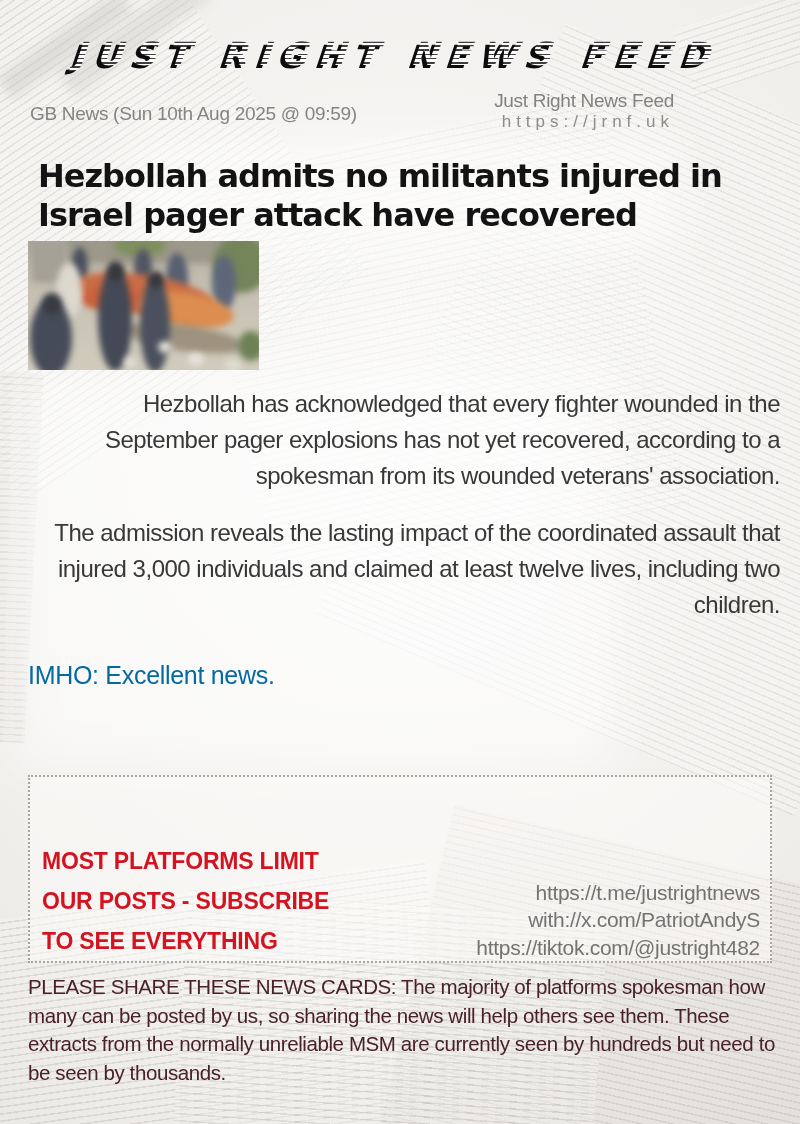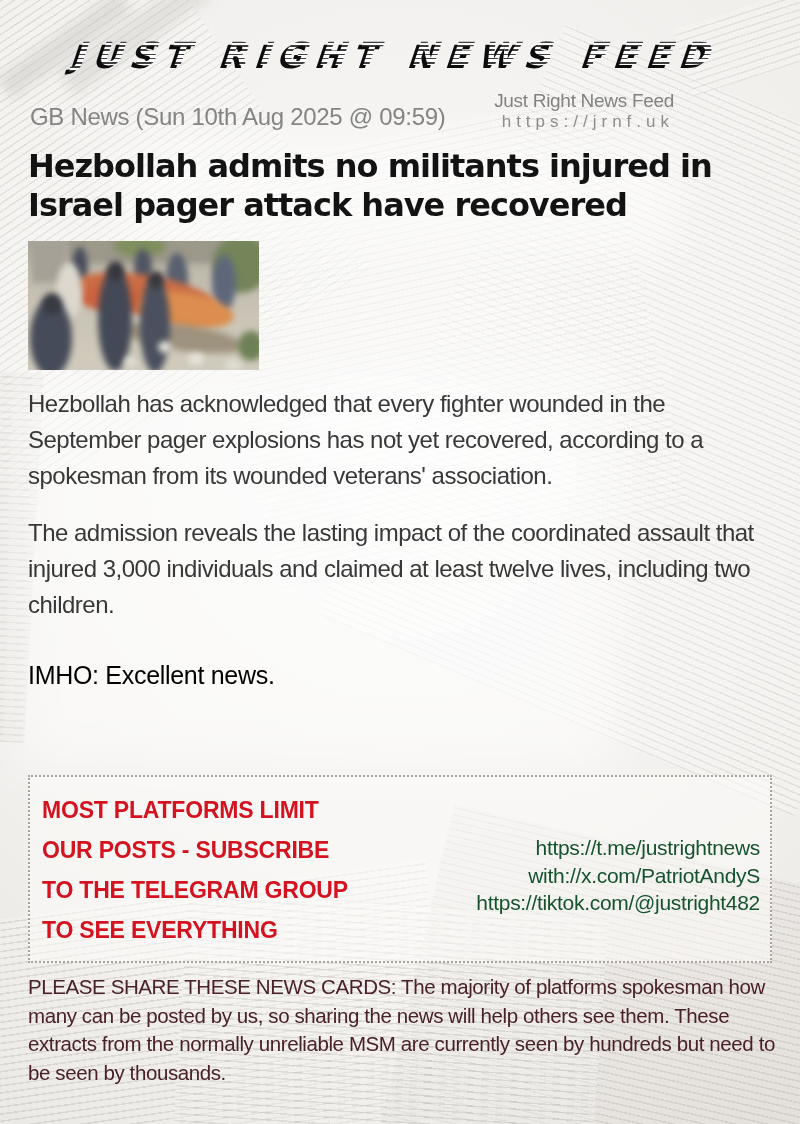--- a/index.html
+++ b/index.html
@@ -20,49 +20,49 @@
   .banner{position:absolute;left:60px;top:30px;width:680px;height:48px;z-index:3;}
   .banner .layer{position:absolute;inset:0;display:flex;align-items:center;justify-content:center;
       font-family:"DejaVu Sans",sans-serif;font-weight:bold;font-style:italic;
       font-size:32px;letter-spacing:11px;white-space:nowrap;}
   .banner .shadow{color:#0c0c0c;transform:skewX(-8deg) translate(-4px,3px);}
   .banner .face{transform:skewX(-8deg);
       background:repeating-linear-gradient(180deg,#ffffff 0 2.6px,#3f3f3f 2.6px 4.2px);
       -webkit-background-clip:text;background-clip:text;color:transparent;}
 
   
-  .meta-left{position:absolute;left:30px;top:103px;z-index:3;font-size:24px;color:#848484;letter-spacing:-0.3px;}
+  .meta-left{position:absolute;left:30px;top:103px;z-index:3;font-size:19px;color:#848484;letter-spacing:-0.3px;}
   .meta-right{position:absolute;right:126px;top:90px;z-index:3;text-align:right;}
   .feed-name{font-size:19px;color:#828282;letter-spacing:-0.3px;}
   .feed-url{font-size:17px;color:#8d8d8d;letter-spacing:5px;}
 
   
-  .headline{position:absolute;left:28px;top:147px;width:748px;margin:0;z-index:3;
+  .headline{position:absolute;left:28px;top:147px;width:748px;margin:10px;z-index:3;
       font-family:"DejaVu Sans",sans-serif;font-weight:bold;font-size:32px;line-height:39px;
       letter-spacing:-1px;color:#131313;}
 
   
   .photo{position:absolute;left:28px;top:241px;width:231px;height:129px;z-index:3;overflow:hidden;
       background:linear-gradient(180deg,#9d998d 0%,#bcb7a9 26%,#c8c2b3 60%,#cfcaba 100%);}
   .pb{position:absolute;border-radius:50%;filter:blur(3px);}
   .photo .haze{position:absolute;inset:0;background:rgba(214,209,198,.18);}
 
   
   .body{position:absolute;left:28px;top:386px;width:752px;z-index:3;}
-  .body p{margin:0 0 21px;font-size:24px;line-height:36px;letter-spacing:-0.5px;color:#383838;}
+  .body p{margin:0 0 21px;font-size:24px;line-height:36px;letter-spacing:-0.5px;color:#383838;text-align:right;}
   .body p.gap-big{margin-bottom:38px;}
-  .comment{margin-top:17px;font-size:25px;letter-spacing:-0.3px;color:#000000;}
+  .comment{margin-top:17px;font-size:25px;letter-spacing:-0.3px;color:#0369a1;}
 
   
   .sub-box{position:absolute;left:28px;top:775px;width:744px;height:188px;z-index:3;box-sizing:border-box;
-      border:2px dotted #a9a49e;background:rgba(253,252,250,.55);display:flex;}
+      border:2px dotted #a9a49e;background:rgba(253,252,250,.55);display:flex;align-items:flex-end;}
   .sub-left{padding:13px 0 0 12px;width:300px;}
   .sub-line{font-weight:bold;font-size:23px;line-height:40px;letter-spacing:-0.2px;color:#d41320;white-space:nowrap;}
   .sub-right{flex:1;text-align:right;padding:57px 10px 0 0;}
-  .link{font-size:21px;line-height:27.5px;letter-spacing:-0.3px;color:#14532d;cursor:pointer;}
+  .link{font-size:21px;line-height:27.5px;letter-spacing:-0.3px;color:#737373;cursor:pointer;}
 
   
   .footer{position:absolute;left:28px;top:973px;width:752px;z-index:3;
       font-size:20.5px;line-height:28.5px;letter-spacing:-0.4px;color:#4a2127;}
 </style>
 </head>
 <body>
 
 <div class="card">
 
@@ -126,21 +126,20 @@
   <div class="body">
     <p>Hezbollah has acknowledged that every fighter wounded in the September pager explosions has not yet recovered, according to a spokesman from its wounded veterans' association.</p>
     <p class="gap-big">The admission reveals the lasting impact of the coordinated assault that injured 3,000 individuals and claimed at least twelve lives, including two children.</p>
     <div class="comment">IMHO: Excellent news.</div>
   </div>
 
   <div class="sub-box">
     <div class="sub-left">
       <div class="sub-line">MOST PLATFORMS LIMIT</div>
       <div class="sub-line">OUR POSTS - SUBSCRIBE</div>
-      <div class="sub-line">TO THE TELEGRAM GROUP</div>
       <div class="sub-line">TO SEE EVERYTHING</div>
     </div>
     <div class="sub-right">
       <div class="link">https://t.me/justrightnews</div>
       <div class="link">with://x.com/PatriotAndyS</div>
       <div class="link">https://tiktok.com/@justright482</div>
     </div>
   </div>
 
   <div class="footer">PLEASE SHARE THESE NEWS CARDS: The majority of platforms spokesman how many can be posted by us, so sharing the news will help others see them. These extracts from the normally unreliable MSM are currently seen by hundreds but need to be seen by thousands.</div>

